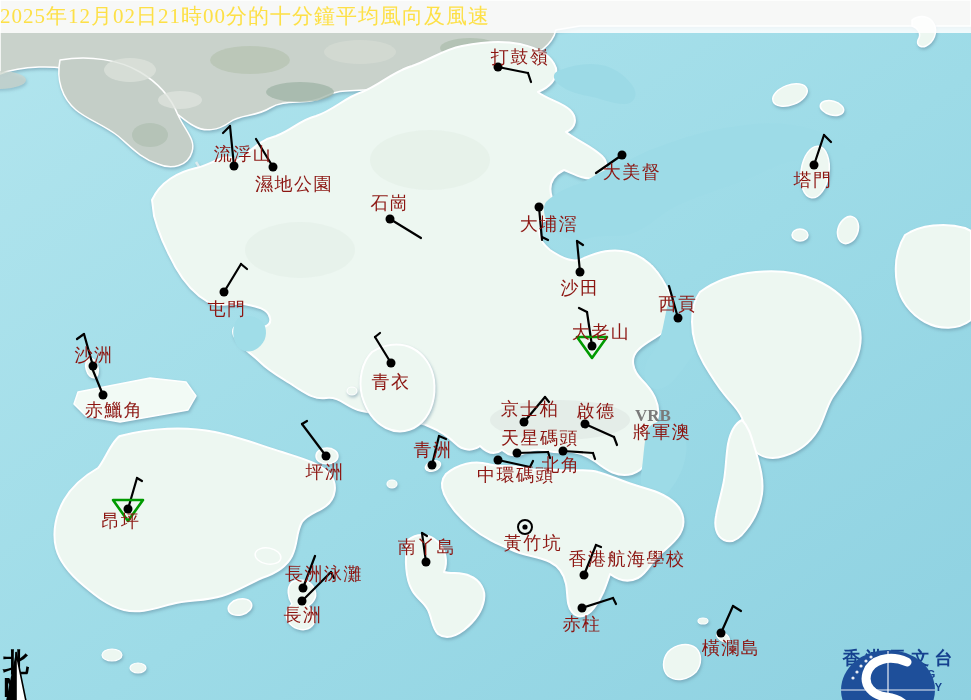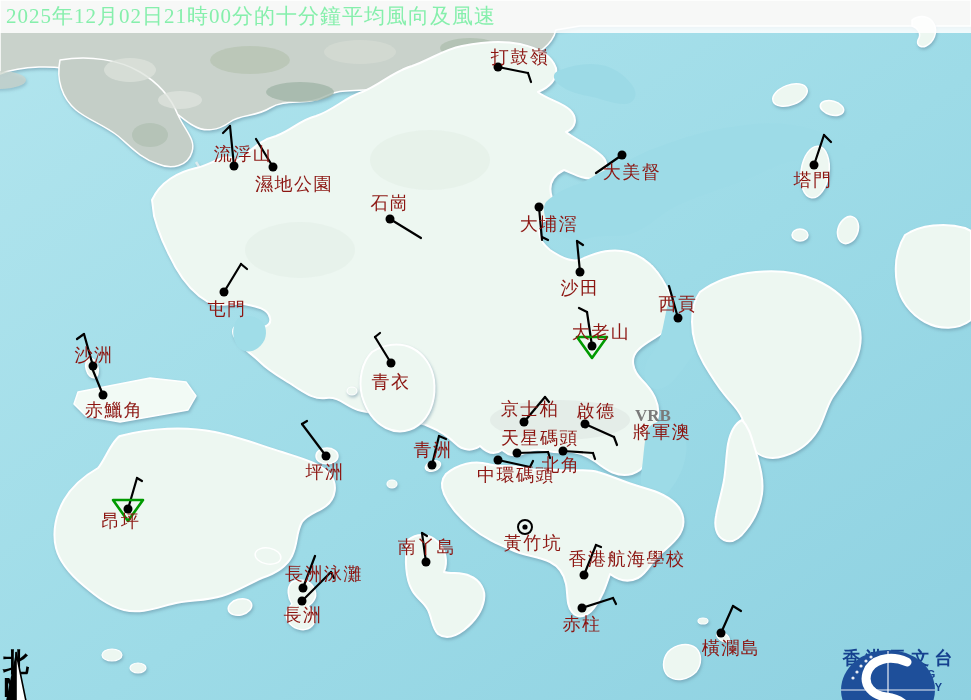--- a/index.html
+++ b/index.html
@@ -2,21 +2,21 @@
 <html><head>
 <meta charset="utf-8">
 <style>
   html,body{margin:0;padding:0;background:#666;}
   .stage{position:relative;width:971px;height:700px;overflow:hidden;
          font-family:"Liberation Serif","DejaVu Serif",serif;}
   .stage svg{position:absolute;left:0;top:0;}
   .land{filter:drop-shadow(1px 2px 1.5px rgba(100,140,160,.5));}
   #titlebar{position:absolute;left:0;top:0;width:100%;height:33px;
             background:rgba(255,255,255,.85);z-index:30;}
-  #titlebar .t{font-size:21px;line-height:33px;padding-left:6px;color:#86efac;
+  #titlebar .t{font-size:21px;line-height:33px;color:#fde047;
                letter-spacing:1px;white-space:nowrap;}
   #compass{position:absolute;left:2px;bottom:0;z-index:40;width:40px;text-align:left;}
   #compass .cn{font-size:26px;font-weight:bold;color:#000;line-height:26px;margin-left:1px;}
   #compass .n{font-family:"Liberation Sans",sans-serif;font-size:27px;font-weight:bold;
               color:#000;line-height:24px;margin-left:1px;}
   #logo{position:absolute;right:4px;bottom:6px;width:134px;text-align:center;z-index:40;}
   #logo .zh{font-size:18px;font-weight:bold;letter-spacing:5px;color:#15418f;line-height:20px;}
   #logo .en{font-family:"Liberation Sans",sans-serif;font-size:11px;font-weight:bold;
             color:#15418f;letter-spacing:.2px;line-height:13px;}
   text{font-family:"Liberation Serif","DejaVu Serif",serif;}

